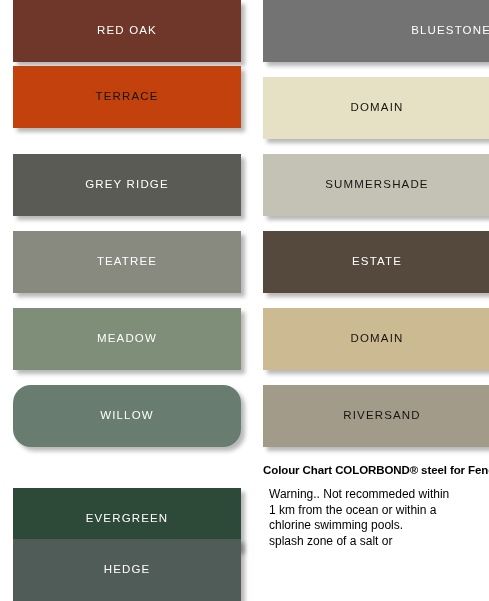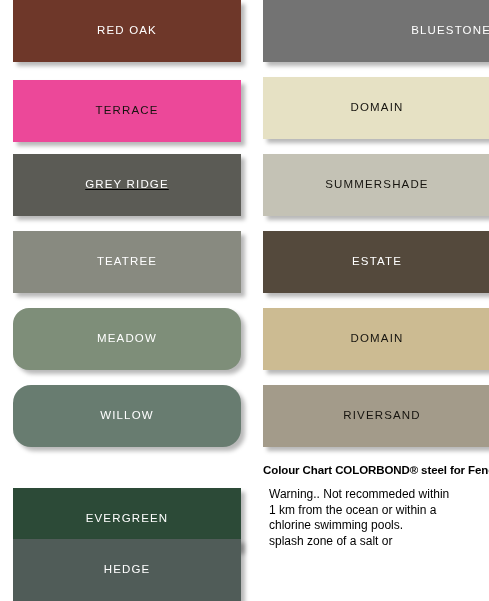--- a/index.html
+++ b/index.html
@@ -87,30 +87,30 @@
 </style>
 </head>
 <body>
 
 <div id="chart-root">
 
   <div class="swatch-column left">
       <div class="swatch" style="top: 0px; background-color: rgb(110, 55, 41);">
         <span class="swatch-label on-dark">RED OAK</span>
       </div>
-      <div class="swatch" style="top: 80px; background-color: #ec4899;">
+      <div class="swatch" style="top: 66px; background-color: #c2410c;">
         <span class="swatch-label on-light">TERRACE</span>
       </div>
-      <div class="swatch" style="top: 154px; background-color: rgb(91, 91, 85); text-decoration: underline;">
+      <div class="swatch" style="top: 154px; background-color: rgb(91, 91, 85);">
         <span class="swatch-label on-dark">GREY RIDGE</span>
       </div>
       <div class="swatch" style="top: 231px; background-color: rgb(136, 138, 128);">
         <span class="swatch-label on-dark">TEATREE</span>
       </div>
-      <div class="swatch" style="top: 308px; background-color: rgb(126, 142, 121); border-radius: 16px;">
+      <div class="swatch" style="top: 308px; background-color: rgb(126, 142, 121);">
         <span class="swatch-label on-dark">MEADOW</span>
       </div>
       <div class="swatch" style="top: 385px; background-color: rgb(104, 124, 112); border-radius: 18px;">
         <span class="swatch-label on-dark">WILLOW</span>
       </div>
       <div class="swatch" style="top: 488px; background-color: rgb(44, 74, 55);">
         <span class="swatch-label on-dark">EVERGREEN</span>
       </div>
       <div class="swatch" style="top: 539px; background-color: rgb(80, 92, 88);">
         <span class="swatch-label on-dark">HEDGE</span>

